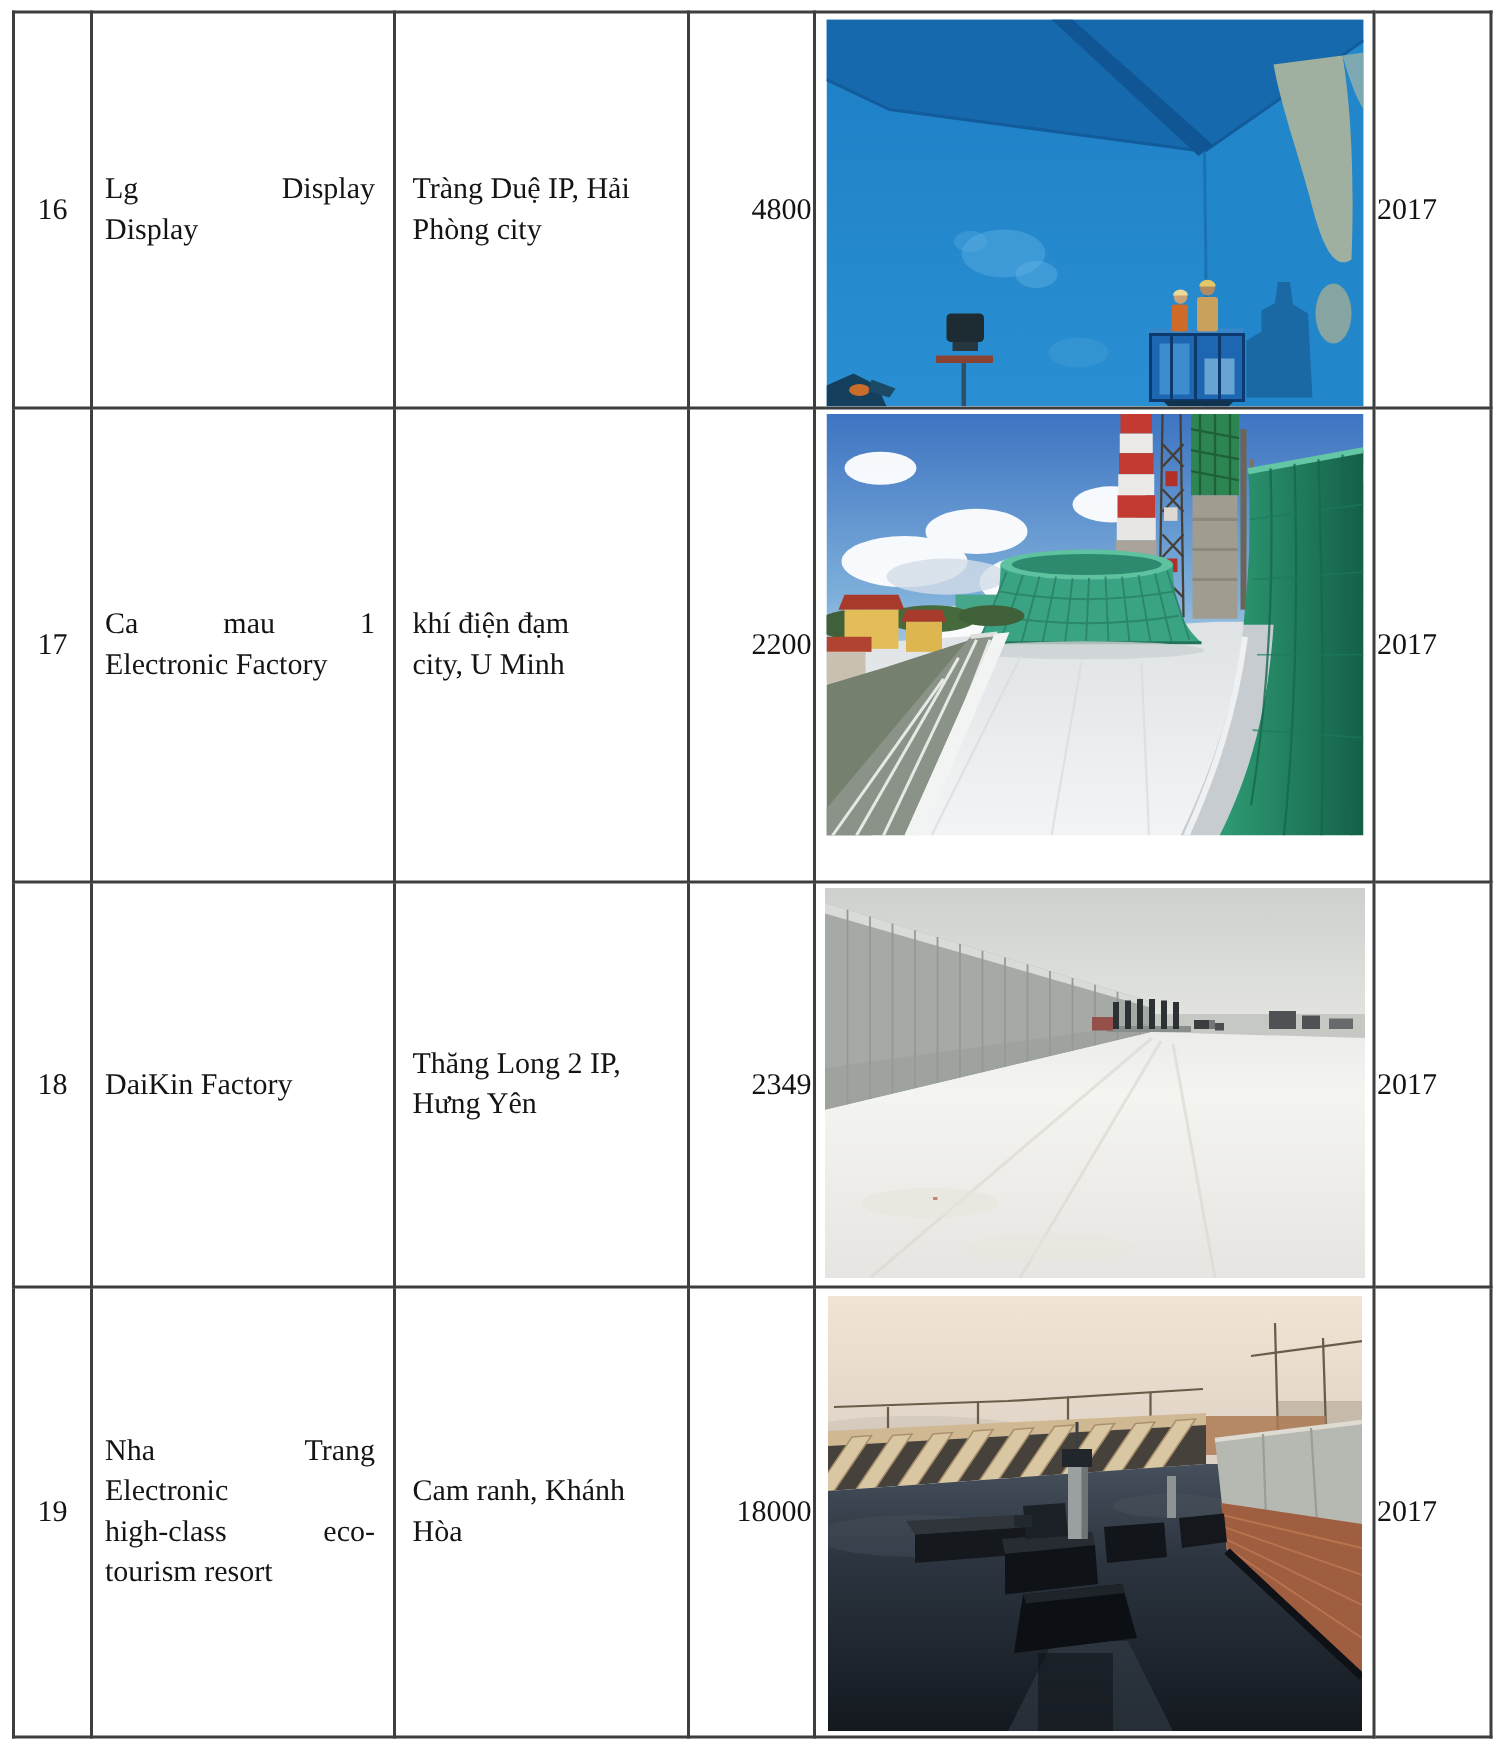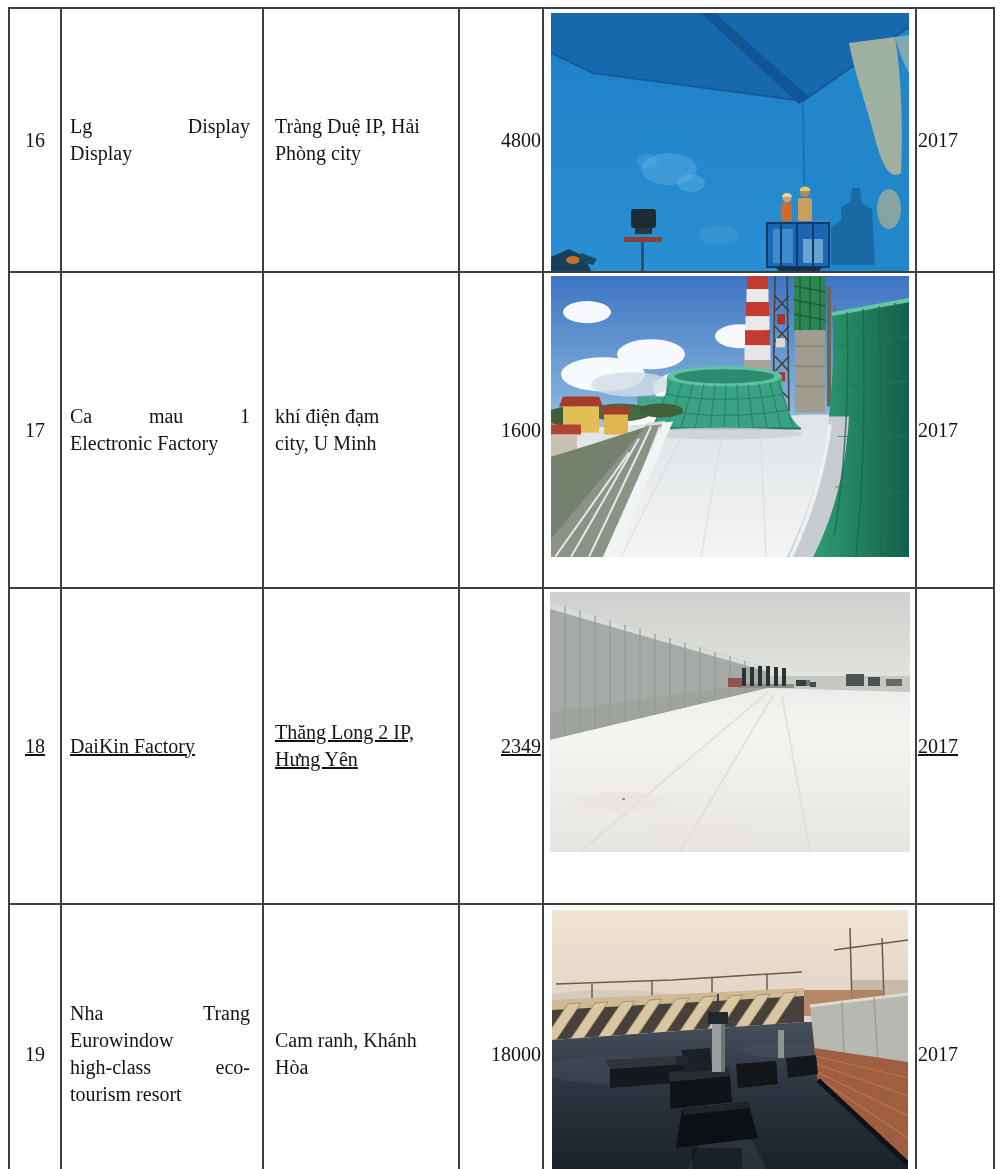--- a/index.html
+++ b/index.html
@@ -10,21 +10,21 @@
   table.projects{
     position:absolute;left:8px;top:7px;width:985px;
     border-collapse:collapse;table-layout:fixed;
   }
   td{
     border:2px solid #3e3e3e;vertical-align:middle;
     font-size:20px;line-height:1.35;overflow:hidden;
   }
   tr.r16{height:193px;}
   tr.r17{height:316px;}
-  tr.r18{height:316px;text-decoration:underline;}
+  tr.r18{height:270px;}
   tr.r19{height:300px;}
   td.c-no{text-align:center;}
   td.c-name{padding:0 12px 0 8px;}
   td.c-loc{padding:0 6px 0 11px;}
   td.c-area{text-align:right;}
   td.c-year{}
   td.c-photo{padding:0;vertical-align:top;}
   .lines div{line-height:1.35;}
   .lines div.spread{text-align:justify;text-align-last:justify;}
   .photo{display:block;margin:0 auto;}
@@ -124,21 +124,21 @@
             <div class="spread">Ca mau 1</div>
             <div>Electronic Factory</div>
           </div>
     </td>
     <td class="c-loc">
       <div class="lines">
             <div>khí điện đạm</div>
             <div>city, U Minh</div>
           </div>
     </td>
-    <td class="c-area">1600</td>
+    <td class="c-area">2200</td>
     <td class="c-photo">
       <div class="photo photo-17">
         <svg viewBox="0 0 358 280" preserveAspectRatio="none" role="img">
           <defs>
             <linearGradient id="g17s" x1="0" y1="0" x2="0" y2="1">
               <stop offset="0" stop-color="#3e74c2"></stop>
                   <stop offset="0.7" stop-color="#7fb0da"></stop>
                   <stop offset="1" stop-color="#b9d4e8"></stop>
             </linearGradient>
             <linearGradient id="g17wall" x1="0" y1="0" x2="1" y2="0">
@@ -354,21 +354,21 @@
       </div>
     </td>
     <td class="c-year">2017</td>
   </tr>
 
   <tr class="r19">
     <td class="c-no">19</td>
     <td class="c-name">
       <div class="lines">
             <div class="spread">Nha Trang</div>
-            <div class="spread">Eurowindow</div>
+            <div class="spread">Electronic</div>
             <div class="spread">high-class eco-</div>
             <div>tourism resort</div>
           </div>
     </td>
     <td class="c-loc">
       <div class="lines">
             <div>Cam ranh, Khánh</div>
             <div>Hòa</div>
           </div>
     </td>

